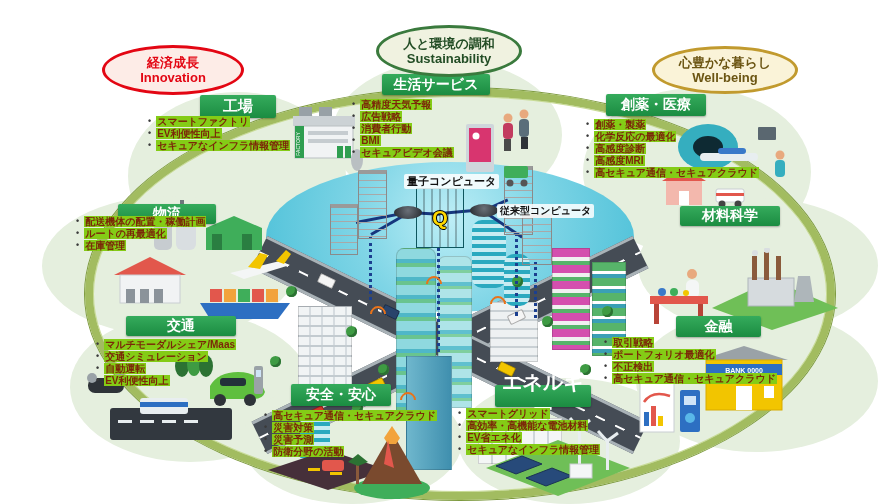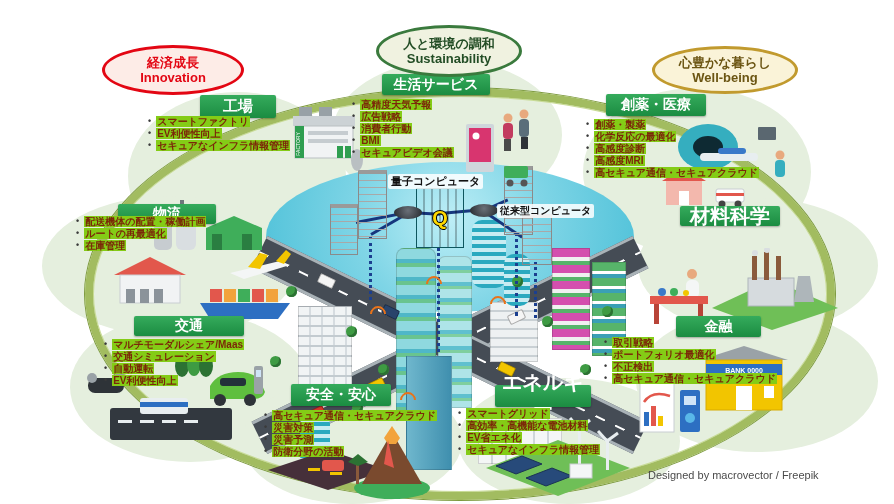--- a/index.html
+++ b/index.html
@@ -34,38 +34,38 @@
         border:3px solid #c19a2e;color:#6b5513;}
 
   
   .sec-head{position:absolute;z-index:6;background:linear-gradient(180deg,#35ab5c,#1b8c41);
         color:#fff;font-weight:bold;text-align:center;border-radius:2px;
         box-shadow:0 1px 2px rgba(0,0,0,.3);display:flex;align-items:center;justify-content:center;}
   #hd-factory{left:200px;top:95px;width:76px;height:23px;font-size:15px;}
   #hd-life{left:382px;top:74px;width:108px;height:21px;font-size:14px;}
   #hd-pharma{left:606px;top:94px;width:100px;height:22px;font-size:14px;}
   #hd-logistics{left:118px;top:204px;width:98px;height:20px;font-size:14px;}
-  #hd-materials{left:680px;top:206px;width:100px;height:20px;font-size:20px;}
-  #hd-transport{left:134px;top:316px;width:110px;height:20px;font-size:14px;}
+  #hd-materials{left:680px;top:206px;width:100px;height:20px;font-size:14px;}
+  #hd-transport{left:126px;top:316px;width:110px;height:20px;font-size:14px;}
   #hd-finance{left:676px;top:316px;width:85px;height:21px;font-size:14px;}
   #hd-safety{left:291px;top:384px;width:100px;height:22px;font-size:14px;}
   #hd-energy{left:495px;top:385px;width:96px;height:22px;font-size:20px;}
 
   
   .sec-list{position:absolute;z-index:6;margin:0;padding:0;list-style:none;
         font-size:10px;font-weight:bold;color:#7b2709;}
   .sec-list li{display:flex;align-items:flex-start;gap:5px;margin-bottom:1px;line-height:11px;}
   .sec-list li::before{content:"\2022";color:#3a3a3a;font-size:9px;line-height:11px;}
   .sec-list .hl{background:#84cc16;padding:0 1px;}
   #ls-factory{left:148px;top:116px;width:175px;}
   #ls-life{left:352px;top:99px;width:160px;}
   #ls-pharma{left:586px;top:119px;width:195px;}
   #ls-logistics{left:76px;top:216px;width:195px;}
   #ls-materials{left:644px;top:226px;width:175px;}
-  #ls-transport{left:104px;top:339px;width:165px;}
+  #ls-transport{left:96px;top:339px;width:165px;}
   #ls-finance{left:604px;top:337px;width:190px;}
   #ls-safety{left:264px;top:410px;width:185px;}
   #ls-energy{left:458px;top:408px;width:190px;}
 
   
   #city{position:absolute;left:250px;top:156px;width:400px;height:318px;z-index:3;overflow:hidden;}
   #dome{position:absolute;left:16px;top:6px;width:368px;height:150px;border-radius:50%;
         background:radial-gradient(circle at 50% 38%,#bdeef6 0%,#7fd5e6 45%,#4cc0d8 100%);z-index:0;}
   .road{position:absolute;left:-12px;top:171px;width:424px;height:30px;background:#454c55;
         border-top:3px solid #a9b2b7;border-bottom:3px solid #a9b2b7;z-index:1;}
@@ -122,21 +122,21 @@
   #coil1{left:222px;top:64px;width:34px;height:68px;}
   #coil2{left:254px;top:98px;width:26px;height:52px;}
   #coil3{left:50px;top:258px;width:30px;height:52px;}
   .tree{position:absolute;width:11px;height:11px;border-radius:50%;background:#3e9b43;
         box-shadow:inset -2px -2px 0 #2c7233;z-index:3;}
   .car{position:absolute;width:15px;height:8px;border-radius:2px;z-index:3;border:1px solid rgba(0,0,0,.3);}
   .wifi{position:absolute;width:12px;height:12px;border:2px solid #e8731a;border-radius:50%;
         border-bottom-color:transparent;border-left-color:transparent;transform:rotate(-45deg);z-index:5;}
   .citylbl{position:absolute;z-index:7;font-weight:bold;color:#111;
         background:rgba(255,255,255,.85);padding:0 3px;border-radius:2px;white-space:nowrap;}
-  #lbl-quantum{left:388px;top:174px;font-size:11px;text-align:center;}
+  #lbl-quantum{left:404px;top:174px;font-size:11px;text-align:center;}
   #lbl-classical{left:497px;top:204px;font-size:10px;}
 
   
   .illu{position:absolute;z-index:4;}
   #il-factory{left:293px;top:102px;} #il-industry{left:150px;top:198px;}
   #il-life{left:440px;top:106px;} #il-pharma{left:660px;top:115px;}
   #il-logistics{left:112px;top:245px;} #il-materials{left:648px;top:248px;}
   #il-transport{left:82px;top:352px;} #il-finance{left:638px;top:342px;}
   #il-safety{left:268px;top:424px;} #il-energy{left:478px;top:412px;}
 
@@ -517,14 +517,13 @@
     <rect x="100" y="16" width="3" height="36" fill="#e8eef0"></rect>
     <line x1="101" y1="17" x2="92" y2="6" stroke="#e8eef0" stroke-width="3"></line>
     <line x1="101" y1="17" x2="112" y2="8" stroke="#e8eef0" stroke-width="3"></line>
     <line x1="101" y1="17" x2="102" y2="30" stroke="#e8eef0" stroke-width="3"></line>
     <rect x="128" y="28" width="3" height="30" fill="#e8eef0"></rect>
     <line x1="129" y1="29" x2="120" y2="19" stroke="#e8eef0" stroke-width="3"></line>
     <line x1="129" y1="29" x2="140" y2="21" stroke="#e8eef0" stroke-width="3"></line>
     <rect x="92" y="52" width="22" height="14" fill="#f4f6f6" stroke="#c9ced2"></rect>
   </svg>
 
-  <div id="attribution">Designed by macrovector / Freepik</div>
 </div>
 
 </body></html>

